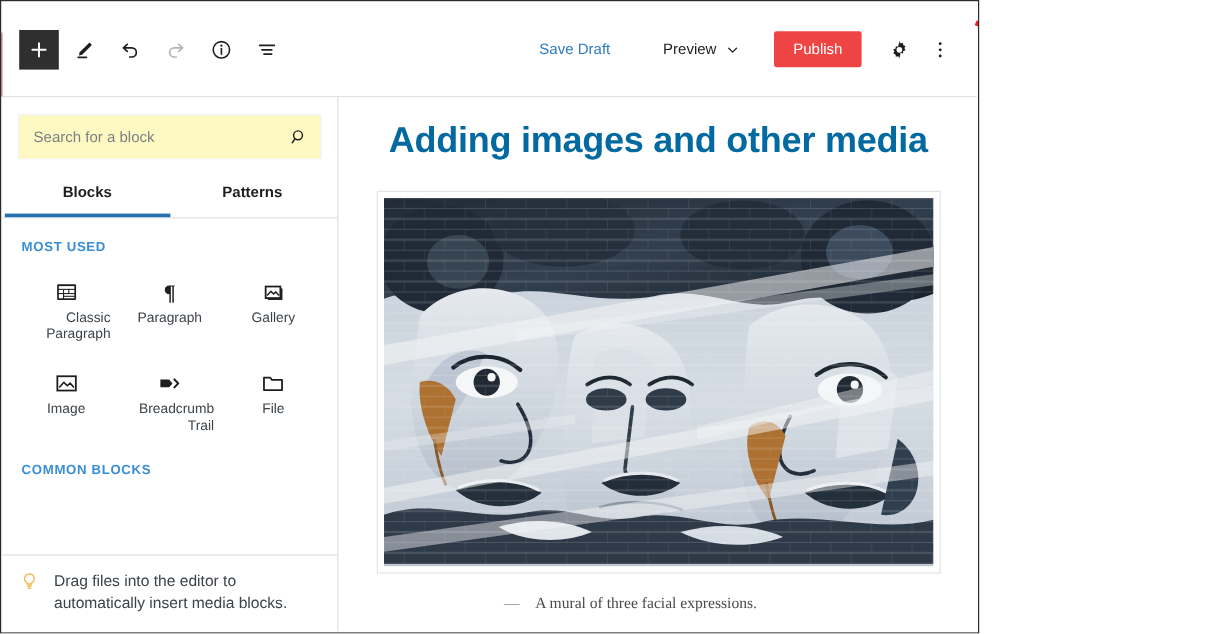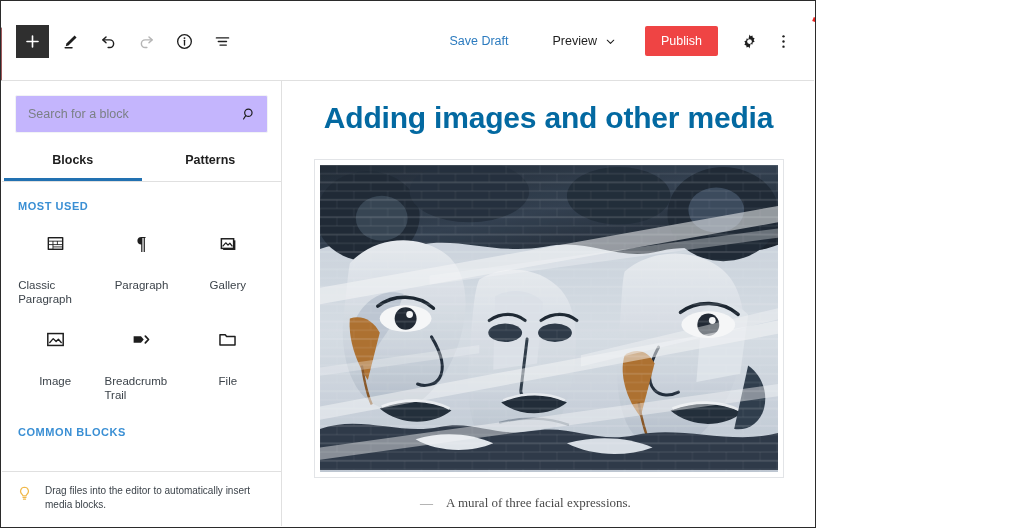--- a/index.html
+++ b/index.html
@@ -162,21 +162,21 @@
     border-right: 1px solid #e0e0e0;
     display: flex;
     flex-direction: column;
   }
 
   .search-wrap { padding: 14px 13px 10px 13px; }
 
   .search-field {
     position: relative;
     height: 38px;
-    background: #c4b5fd;
+    background: #fef9c3;
     border: 1px solid #f1f3f5;
     border-radius: 2px;
     display: flex;
     align-items: center;
   }
   .search-field input {
     flex: 1;
     border: none;
     outline: none;
     background: transparent;
@@ -249,39 +249,39 @@
   }
   .block-icon {
     height: 30px;
     display: flex;
     align-items: center;
     justify-content: center;
     color: #1e1e1e;
   }
   .block-icon svg { display: block; }
   .block-label {
-    margin-top: 20px;
+    margin-top: 0;
     font-size: 11.5px;
     color: #3c434a;
-    text-align: left;
+    text-align: right;
     line-height: 1.22;
     max-width: 74px;
   }
 
   .tip-bar {
     border-top: 1px solid #e0e0e0;
     padding: 12px 14px 14px 14px;
     display: flex;
     gap: 12px;
     align-items: flex-start;
   }
   .tip-icon { color: #f0b849; flex: none; margin-top: 1px; }
   .tip-icon svg { display: block; }
   .tip-text {
-    font-size: 10px;
+    font-size: 13px;
     color: #3c434a;
     line-height: 1.42;
   }
 
   
   .canvas {
     position: absolute;
     left: 282px;
     top: 80px;
     right: 1px;

